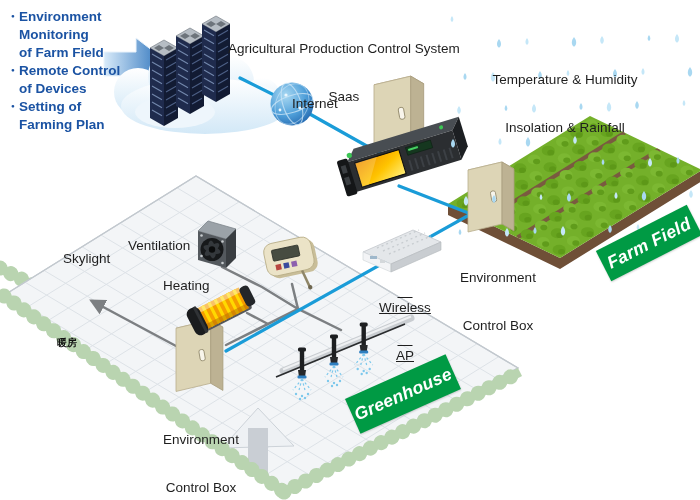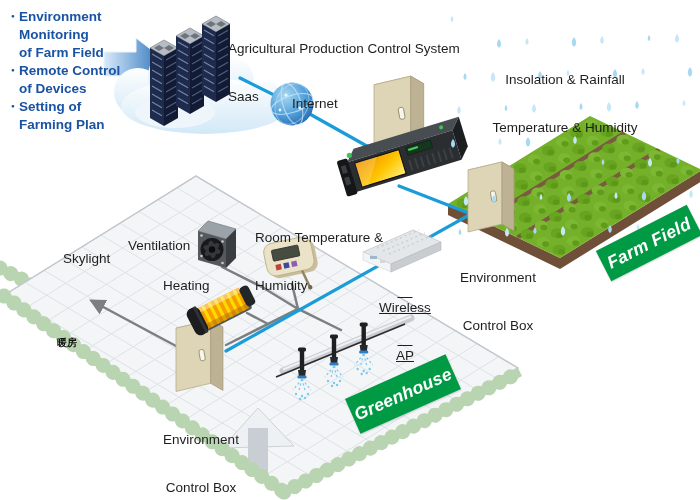--- a/index.html
+++ b/index.html
@@ -1,20 +1,20 @@
 <!DOCTYPE html>
 <html><head>
 <meta charset="utf-8">
 <style>
   html,body{margin:0;padding:0;background:#ffffff;}
   .stage{position:relative;width:700px;height:500px;overflow:hidden;background:#ffffff;
          font-family:"Liberation Sans",sans-serif;}
   svg.scene{position:absolute;left:0;top:0;}
   .labels{position:absolute;left:0;top:0;width:700px;height:500px;}
-  .lbl{position:absolute;font-size:13.5px;line-height:16px;color:#1e1e1e;white-space:pre;}
+  .lbl{position:absolute;font-size:13.5px;line-height:16px;color:#1e1e1e;white-space:pre;text-align:center;}
   .lbl.center{text-align:center;}
   .lbl .ln{white-space:pre;}
   .benefits{position:absolute;left:6px;top:8px;width:136px;color:#1b53a3;
             font-weight:bold;font-size:13.5px;line-height:18px;}
   .benefit{display:flex;}
   .benefit .dot{flex:0 0 13px;width:13px;}
   .benefit .txt{white-space:pre-line;}
   .jp{font-weight:bold;font-size:10px;color:#111;}
   .banner{position:absolute;background:#009a44;color:#ffffff;display:flex;align-items:center;
           justify-content:center;font-style:italic;font-weight:bold;font-size:17.5px;
@@ -538,28 +538,24 @@
     <div class="ln">Saas</div>
   </div>
 
 
   <div class="lbl" style="left:292px;top:96px;">Internet</div>
 
   <div class="lbl center" style="left:232px;top:153px;width:120px;">
   </div>
 
   <div class="lbl center" style="left:470px;top:40px;width:190px;">
+    <div class="ln">Temperature &amp; Humidity</div>
     <div class="ln">Insolation &amp; Rainfall</div>
-    <div class="ln">Temperature &amp; Humidity</div>
-  </div>
-
-  <div class="lbl" style="left:255px;top:198px;">
-    <div class="ln">Room Temperature &amp;</div>
-    <div class="ln">Humidity</div>
-  </div>
+  </div>
+
 
   <div class="lbl" style="left:128px;top:238px;">Ventilation</div>
 
   <div class="lbl" style="left:63px;top:251px;">Skylight</div>
 
   <div class="lbl" style="left:163px;top:278px;">Heating</div>
 
   <div class="lbl jp" style="left:57px;top:335px;">暖房</div>
 
   <div class="lbl center" style="left:371px;top:268px;width:68px;text-decoration:underline;">

